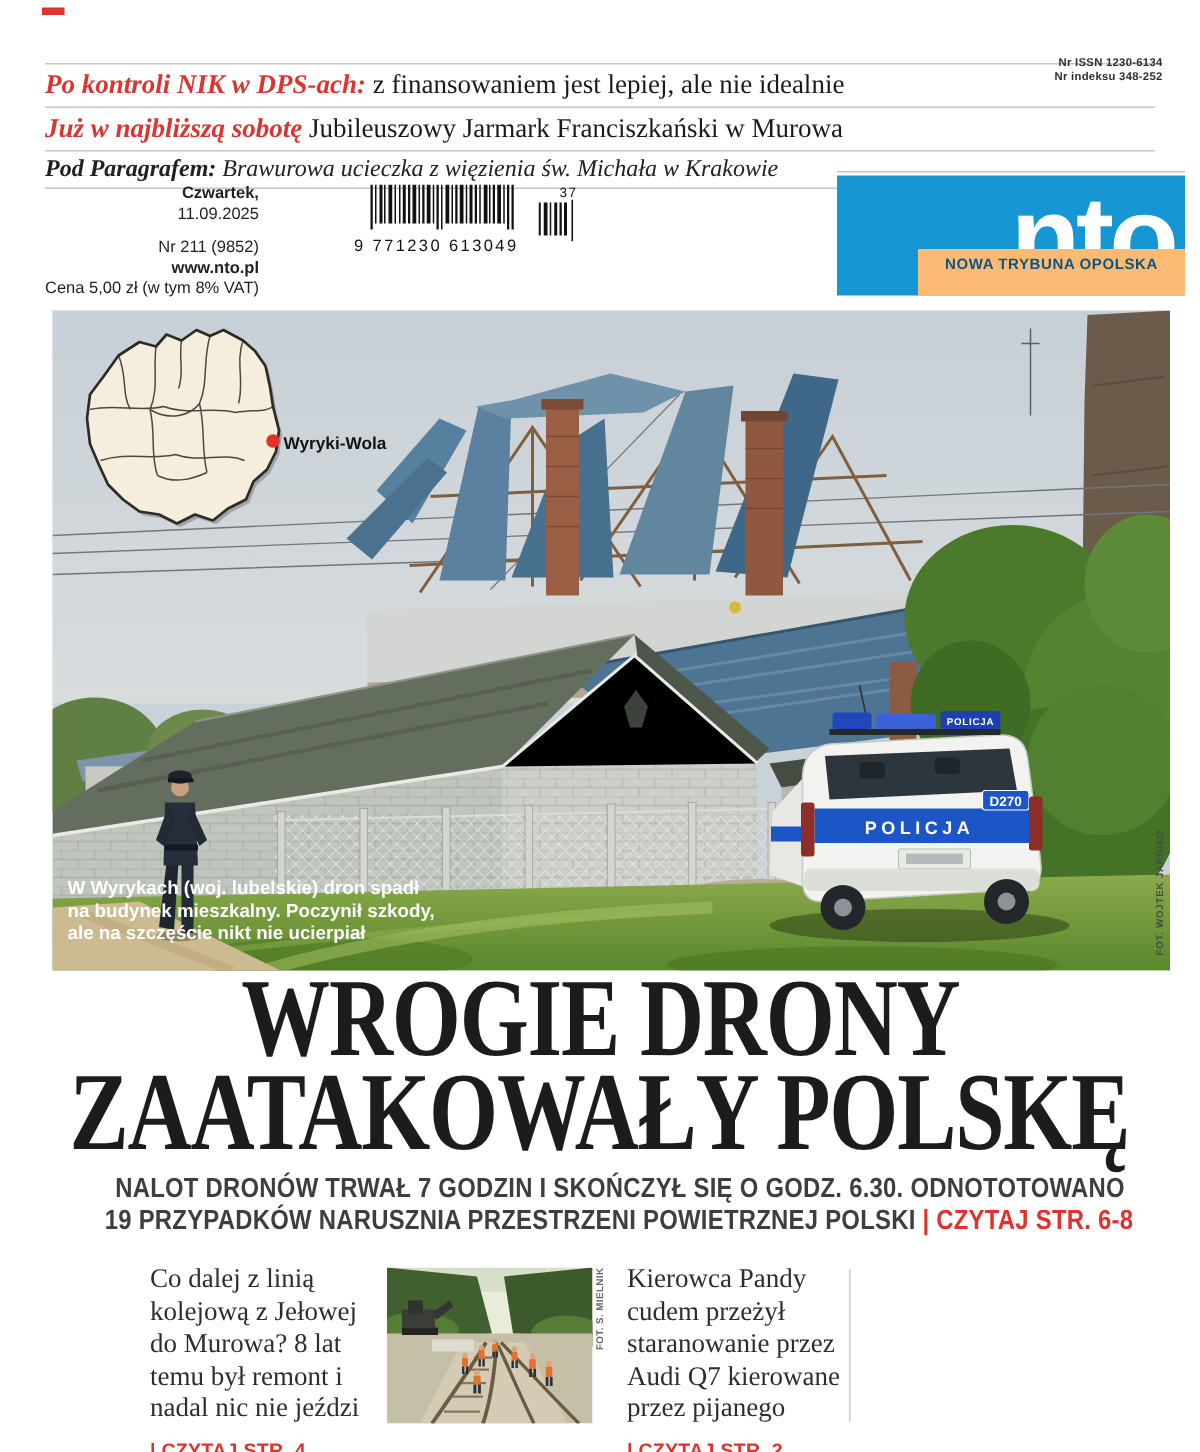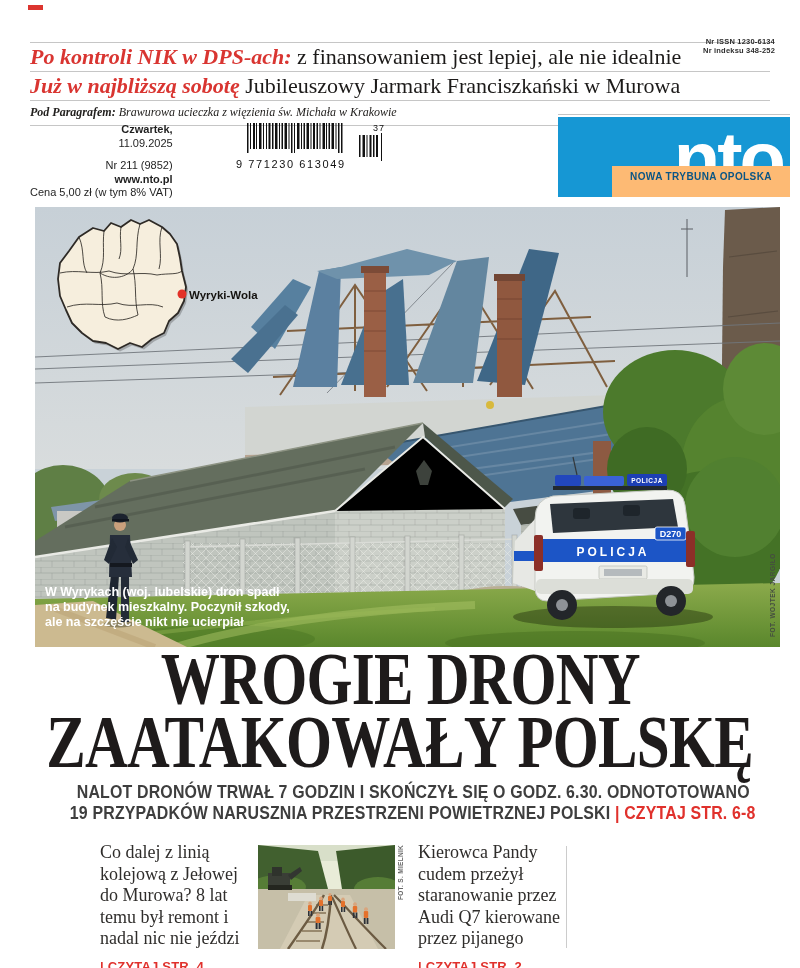--- a/index.html
+++ b/index.html
@@ -4,23 +4,23 @@
 <style>
   html,body{margin:0;padding:0;background:#fff;}
   .page{position:relative;width:800px;height:968px;background:#fff;overflow:hidden;
         font-family:"Liberation Sans",sans-serif;-webkit-font-smoothing:antialiased;}
   .abs{position:absolute;}
   
   .corner-mark{left:28px;top:5px;width:15px;height:5px;background:#dc352f;}
   
   .top-teasers{left:30px;top:42px;width:740px;border-bottom:1px solid #c6c6c6;}
   .tt-row{border-top:1px solid #c6c6c6;padding:3px 0 4px;
-          font-family:"Liberation Serif","DejaVu Serif",serif;font-size:22px;line-height:21px;color:#1c1a19;}
+          font-family:"Liberation Serif","DejaVu Serif",serif;font-size:18px;line-height:21px;color:#1c1a19;}
   .tt-row .lead{color:#d93531;font-style:italic;font-weight:bold;}
-  .tt-row.small{font-size:12px;line-height:15px;font-style:italic;color:#23211f;padding:4px 0 5px;}
+  .tt-row.small{font-size:16px;line-height:15px;font-style:italic;color:#23211f;padding:4px 0 5px;}
   .tt-row.small .lead{color:#23211f;}
   
   .issn{left:615px;top:37px;width:160px;text-align:right;font-size:7.5px;font-weight:bold;
         line-height:9px;color:#2d2d2d;letter-spacing:.2px;}
   
   .mast-left{left:30px;top:123px;font-size:11px;line-height:13.5px;color:#1f1f1f;text-align:right;}
   .mast-left .b{font-weight:bold;}
   .mast-left .gap{height:9px;}
   
   .barcode{left:236px;top:123px;display:flex;align-items:flex-start;gap:5px;}

